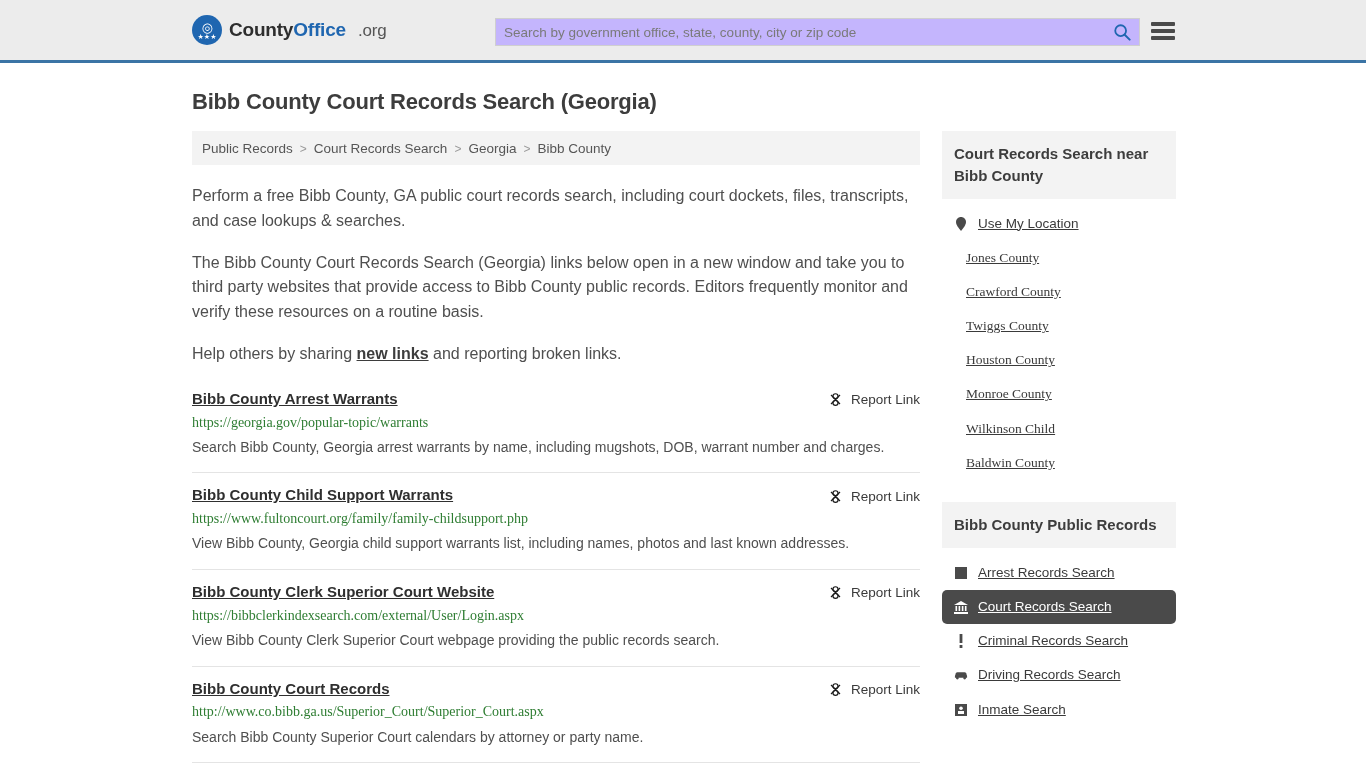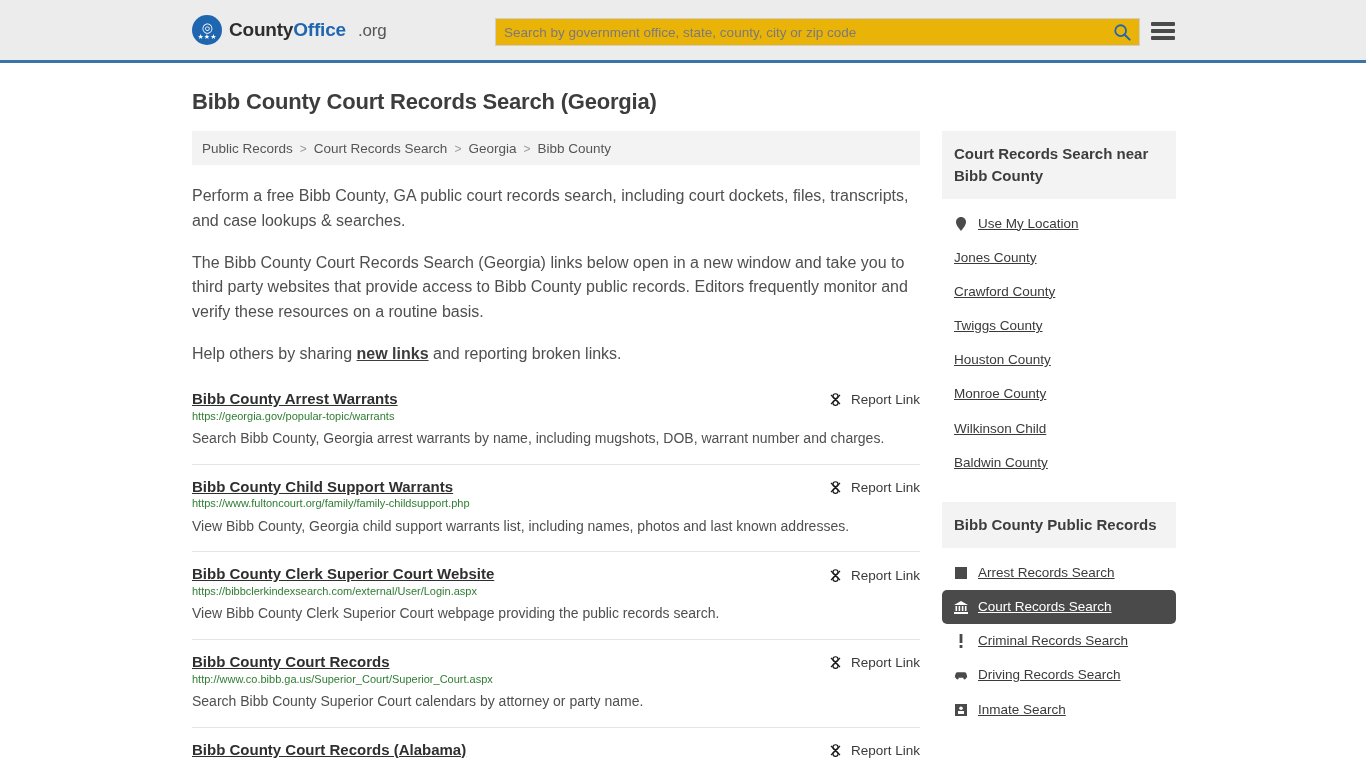--- a/index.html
+++ b/index.html
@@ -64,21 +64,21 @@
   .logo-text .dotorg { color: #555; font-size: 17px; margin-left: 12px; }
 
   .search-wrap {
     position: absolute;
     left: 495px;
     top: 18px;
     width: 645px;
     height: 28px;
     display: flex;
     align-items: center;
-    background: #eab308;
+    background: #c4b5fd;
     border: 1px solid #cfcfcf;
   }
   .search-input {
     flex: 1 1 auto;
     border: none;
     outline: none;
     height: 26px;
     padding: 0 8px;
     font-size: 13.5px;
     color: #555;
@@ -200,24 +200,26 @@
     display: flex;
     align-items: center;
     gap: 8px;
     font-size: 13.5px;
     color: #3a3a3a;
     cursor: pointer;
     white-space: nowrap;
     margin-top: 1px;
   }
   .link-url {
-    font-size: 11px;
+    font-size: 14px;
     color: #2e7d32;
+    margin-top: 5px;
     line-height: 1.3;
     word-break: break-all;
+    font-family: Liberation Serif, serif;
   }
   .link-desc {
     font-size: 14px;
     color: #4f4f4f;
     margin-top: 5px;
     line-height: 1.55;
   }
 
   
   .side-panel { margin-bottom: 22px; }
@@ -249,21 +251,21 @@
   }
   .side-row.active .s-icon { color: #ffffff; }
   .side-row .s-label {
     font-size: 13.5px;
     color: #3a3a3a;
     text-decoration: underline;
     line-height: 1.2;
   }
   .side-row.active .s-label { color: #ffffff; }
   .side-row.no-icon { padding-left: 12px; }
-  .side-row.no-icon .s-label { margin-left: 0; }
+  .side-row.no-icon .s-label { margin-left: 12px; font-family: Liberation Serif, serif; }
 </style>
 </head>
 <body>
 
 <div class="site-header">
   <a class="logo-wrap" href="#">
     <span class="logo-mark">
       <span class="eagle">◎</span>
       <span class="stars">★★★</span>
     </span>

